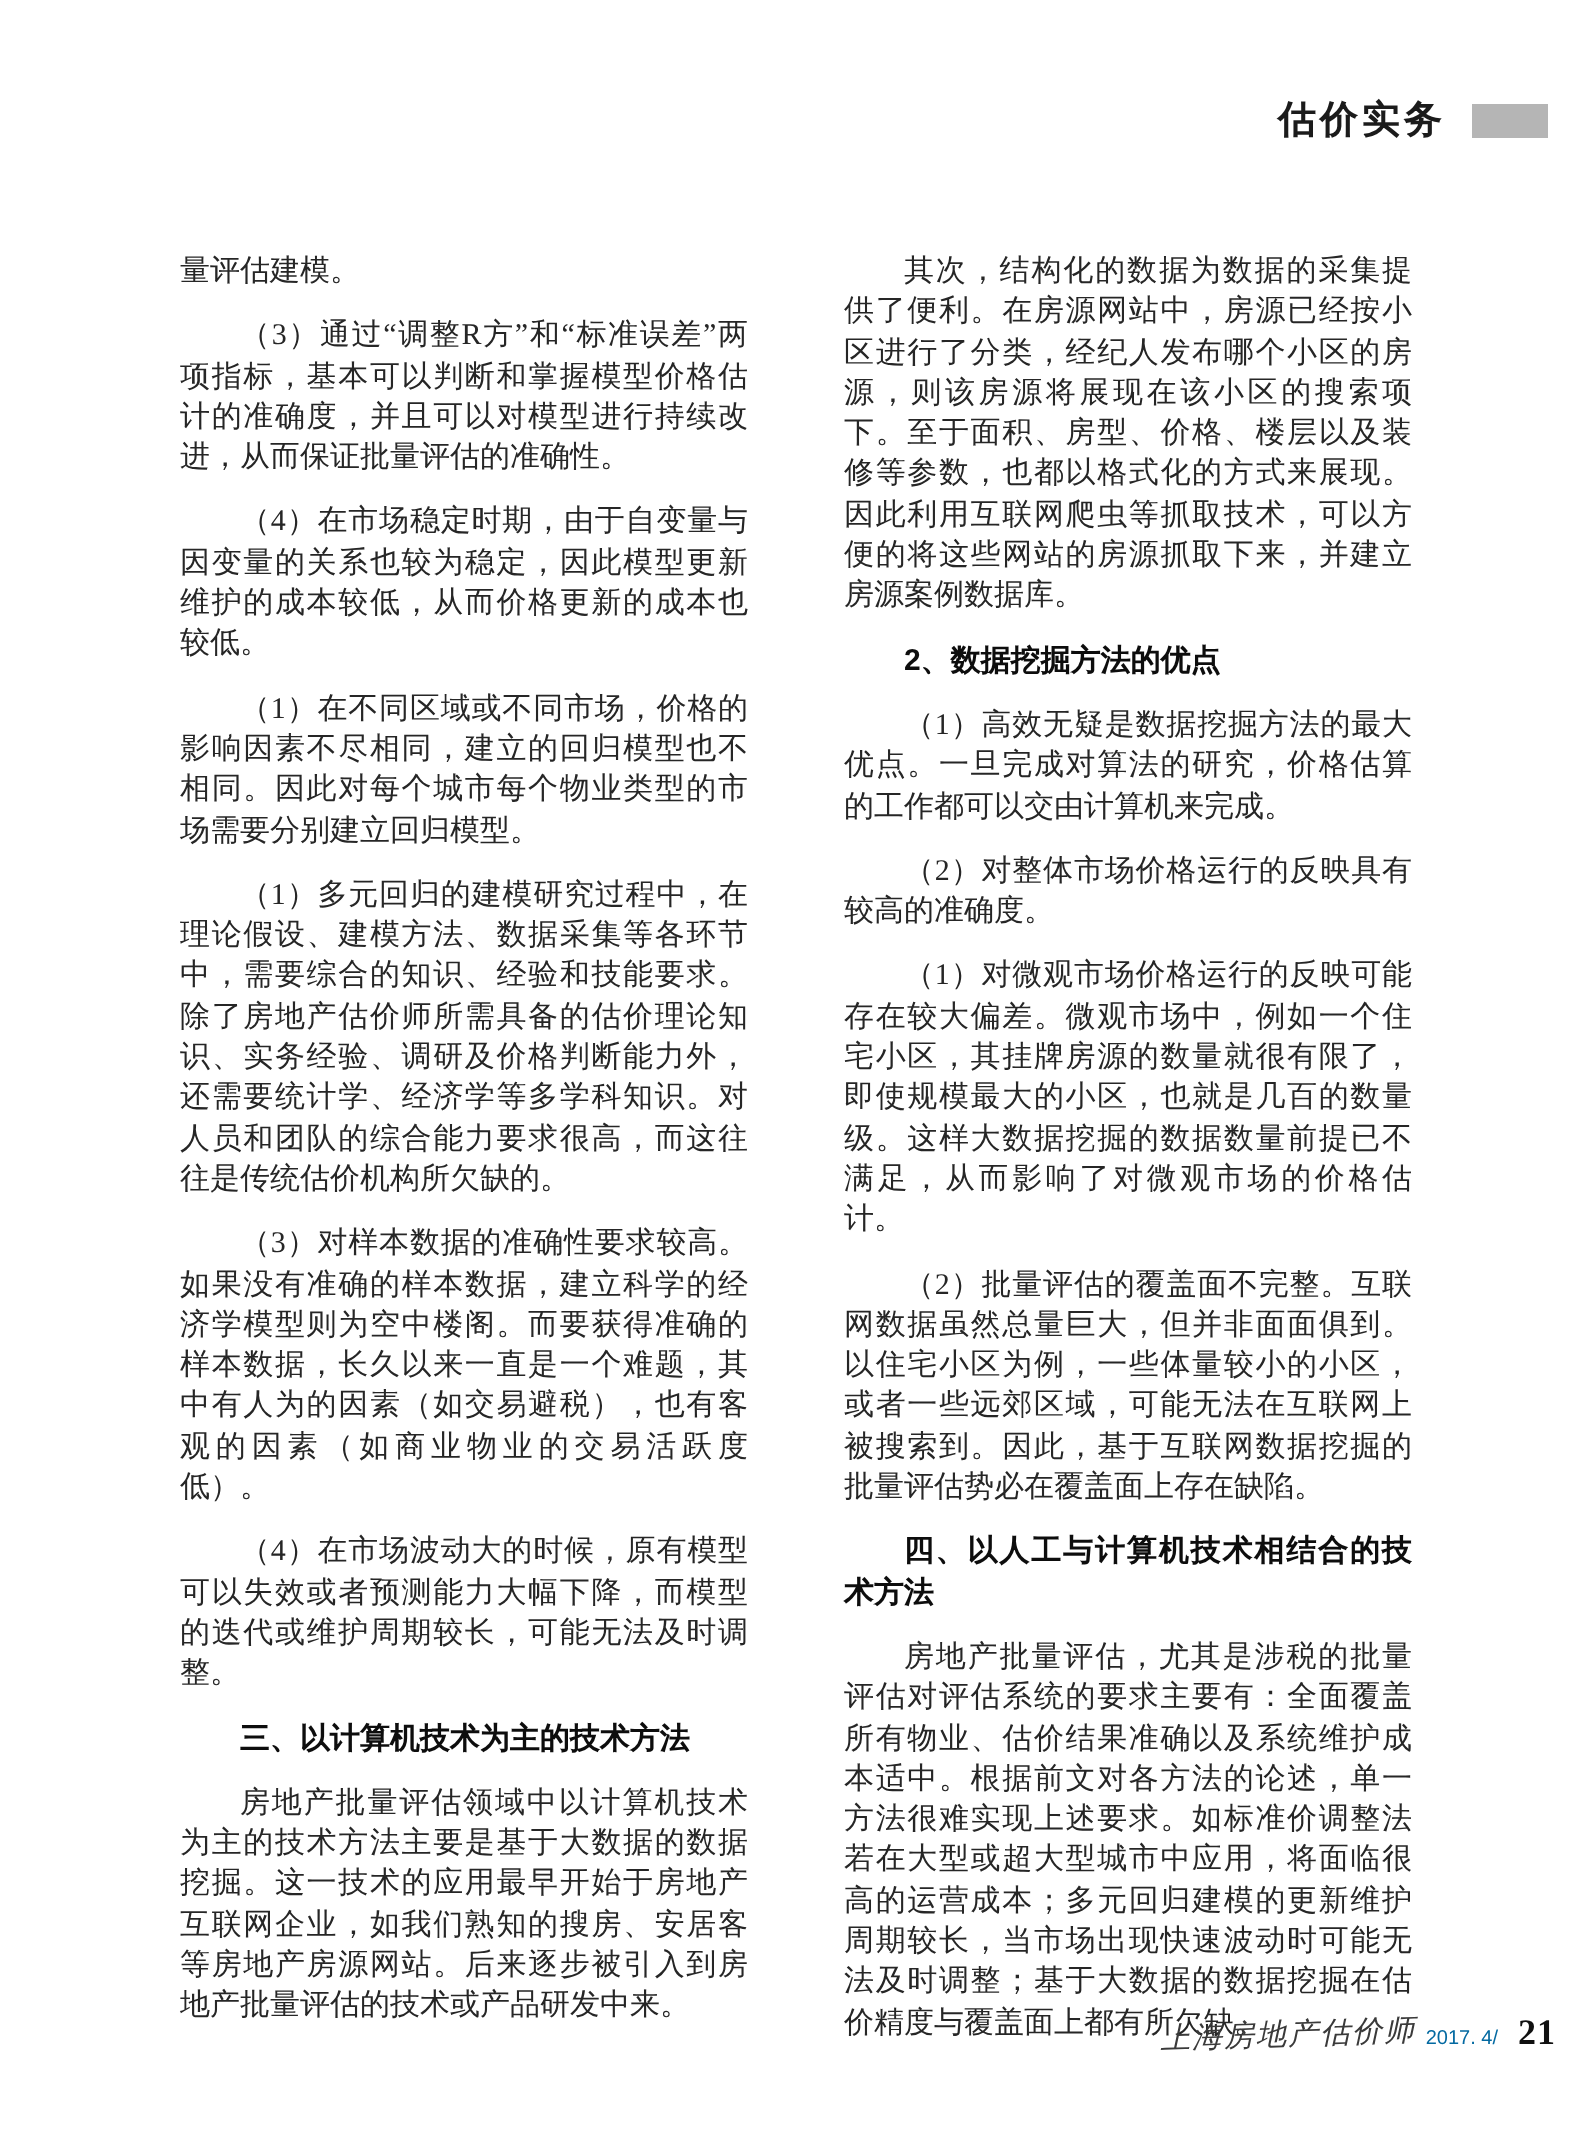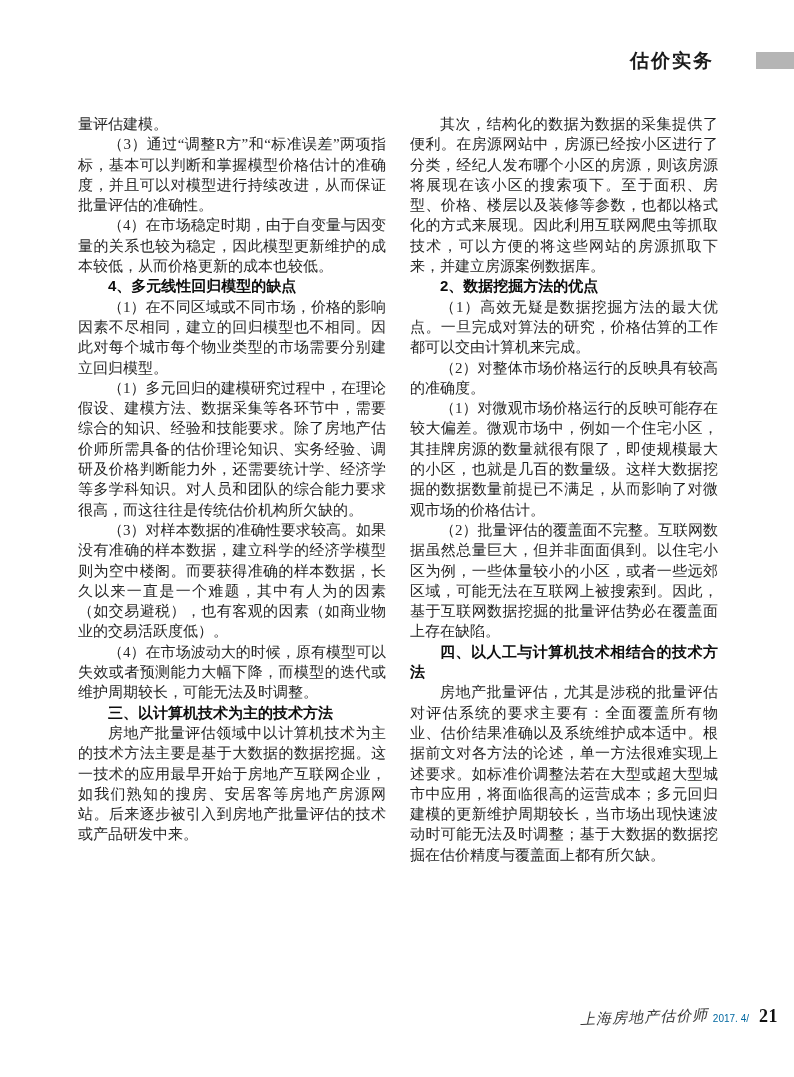--- a/index.html
+++ b/index.html
@@ -13,25 +13,24 @@
     height: 1077px;
     overflow: hidden;
     font-family: "Liberation Serif", serif;
     color: #262626;
   }
 
   
   .page-header {
     position: absolute;
     top: 49px;
-    right: 0;
+    right: 20px;
     display: flex;
     align-items: center;
     height: 23px;
-    gap: 29px;
   }
   .section-title {
     font-family: "Liberation Sans", sans-serif;
     font-weight: bold;
     font-size: 19px;
     letter-spacing: 2px;
     color: #1b1b1b;
     line-height: 23px;
   }
   .header-badge {
@@ -53,21 +52,21 @@
   .column {
     width: 308px;
     font-size: 15px;
     line-height: 20.3px;
     text-align: justify;
     text-justify: inter-character;
     word-break: break-all;
     overflow-wrap: anywhere;
   }
   .column p {
-    margin: 0;
+    margin: 12px;
     padding: 0;
   }
   .block.paragraph { text-indent: 2em; }
   .block.continuation { text-indent: 0; }
   .block.heading {
     text-indent: 2em;
     font-family: "Liberation Sans", sans-serif;
     font-weight: bold;
     color: #0d0d0d;
   }
@@ -111,21 +110,20 @@
 <div class="page-header">
   <span class="section-title">估价实务</span>
   <div class="header-badge"></div>
 </div>
 
 <div class="content">
   <div class="column">
       <p class="block continuation">量评估建模。</p>
       <p class="block paragraph">（3）通过“调整R方”和“标准误差”两项指标，基本可以判断和掌握模型价格估计的准确度，并且可以对模型进行持续改进，从而保证批量评估的准确性。</p>
       <p class="block paragraph">（4）在市场稳定时期，由于自变量与因变量的关系也较为稳定，因此模型更新维护的成本较低，从而价格更新的成本也较低。</p>
-      <p class="block heading">4、多元线性回归模型的缺点</p>
       <p class="block paragraph">（1）在不同区域或不同市场，价格的影响因素不尽相同，建立的回归模型也不相同。因此对每个城市每个物业类型的市场需要分别建立回归模型。</p>
       <p class="block paragraph">（1）多元回归的建模研究过程中，在理论假设、建模方法、数据采集等各环节中，需要综合的知识、经验和技能要求。除了房地产估价师所需具备的估价理论知识、实务经验、调研及价格判断能力外，还需要统计学、经济学等多学科知识。对人员和团队的综合能力要求很高，而这往往是传统估价机构所欠缺的。</p>
       <p class="block paragraph">（3）对样本数据的准确性要求较高。如果没有准确的样本数据，建立科学的经济学模型则为空中楼阁。而要获得准确的样本数据，长久以来一直是一个难题，其中有人为的因素（如交易避税），也有客观的因素（如商业物业的交易活跃度低）。</p>
       <p class="block paragraph">（4）在市场波动大的时候，原有模型可以失效或者预测能力大幅下降，而模型的迭代或维护周期较长，可能无法及时调整。</p>
       <p class="block heading">三、以计算机技术为主的技术方法</p>
       <p class="block paragraph">房地产批量评估领域中以计算机技术为主的技术方法主要是基于大数据的数据挖掘。这一技术的应用最早开始于房地产互联网企业，如我们熟知的搜房、安居客等房地产房源网站。后来逐步被引入到房地产批量评估的技术或产品研发中来。</p>
     </div>
   <div class="column">
       <p class="block paragraph">其次，结构化的数据为数据的采集提供了便利。在房源网站中，房源已经按小区进行了分类，经纪人发布哪个小区的房源，则该房源将展现在该小区的搜索项下。至于面积、房型、价格、楼层以及装修等参数，也都以格式化的方式来展现。因此利用互联网爬虫等抓取技术，可以方便的将这些网站的房源抓取下来，并建立房源案例数据库。</p>
       <p class="block heading">2、数据挖掘方法的优点</p>

